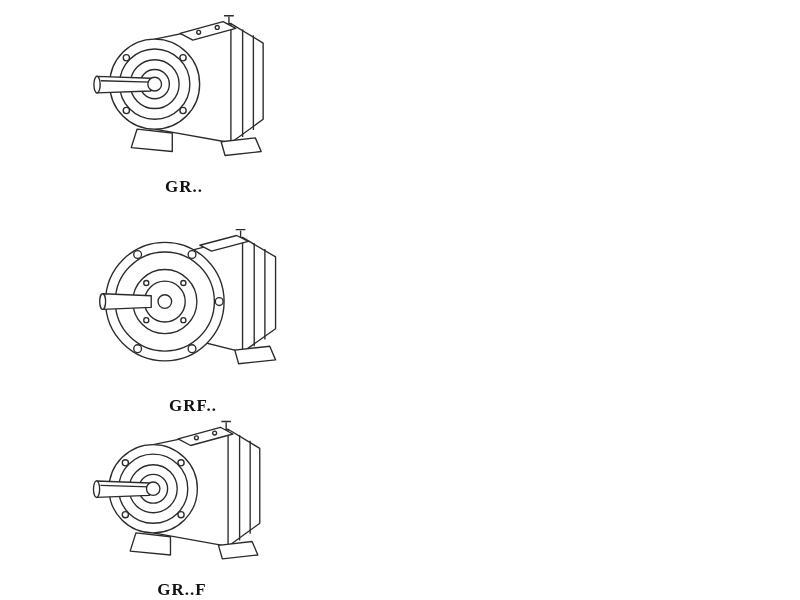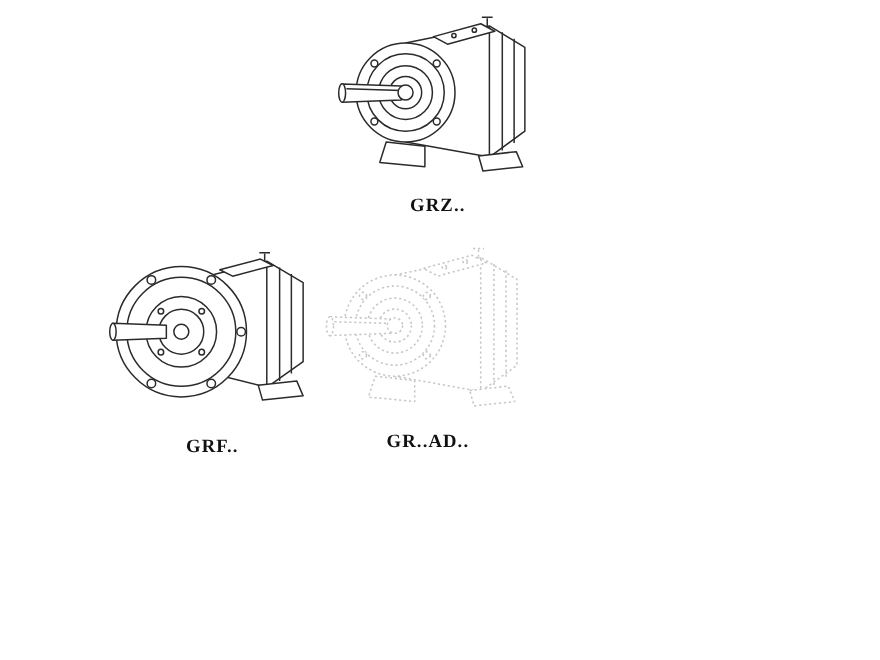--- a/index.html
+++ b/index.html
@@ -131,39 +131,39 @@
         <path d="M124 152 H147 M120.4 165.5 L140.3 177 M110.5 175.4 L122 195.3 M97 179 V202 M83.5 175.4 L72 195.3 M73.6 165.5 L53.7 177 M70 152 H47 M73.6 138.5 L53.7 127 M83.5 128.6 L72 108.7 M97 125 V102 M110.5 128.6 L122 108.7 M120.4 138.5 L140.3 127"></path>
         <circle fill="#fff" cx="97" cy="152" r="15"></circle>
         <path fill="#fff" d="M14 144 L90 146 L90 159 L14 161 Z"></path>
         <ellipse fill="#fff" cx="14" cy="152.5" rx="3.4" ry="8.8"></ellipse>
         <path d="M18 148 L90 149.5"></path>
         <circle fill="#fff" cx="97" cy="152" r="7"></circle>
       </g>
     </defs>
   </svg>
 
-
-  <figure class="figure" style="left:300px; top:4px; width:196px;">
+  <figure class="figure" style="left:86px; top:4px; width:196px;">
     <svg class="drawing" viewBox="0 0 200 175" width="196" height="171">
         <use href="#unit-foot" xlink:href="#unit-foot"></use>
       </svg>
-    <figcaption class="label">GRZ..</figcaption>
+    <figcaption class="label">GR..</figcaption>
   </figure>
+
 
 
   <figure class="figure" style="left:90px; top:214px; width:206px;">
     <svg class="drawing" viewBox="0 0 210 185" width="204" height="180">
         <use href="#unit-flange" xlink:href="#unit-flange"></use>
       </svg>
     <figcaption class="label">GRF..</figcaption>
   </figure>
 
-  <figure class="figure ghost" style="left:288px; top:214px; width:202px;">
-    <svg class="drawing" viewBox="0 0 200 175" width="200" height="175">
+
+  <figure class="figure" style="left:86px; top:410px; width:192px;">
+    <svg class="drawing" viewBox="0 0 200 175" width="192" height="168">
         <use href="#unit-foot" xlink:href="#unit-foot"></use>
       </svg>
-    <figcaption class="label">GR..AD..</figcaption>
+    <figcaption class="label">GR..F</figcaption>
   </figure>
-
 
 
 
 </div>
 
 </body></html>

